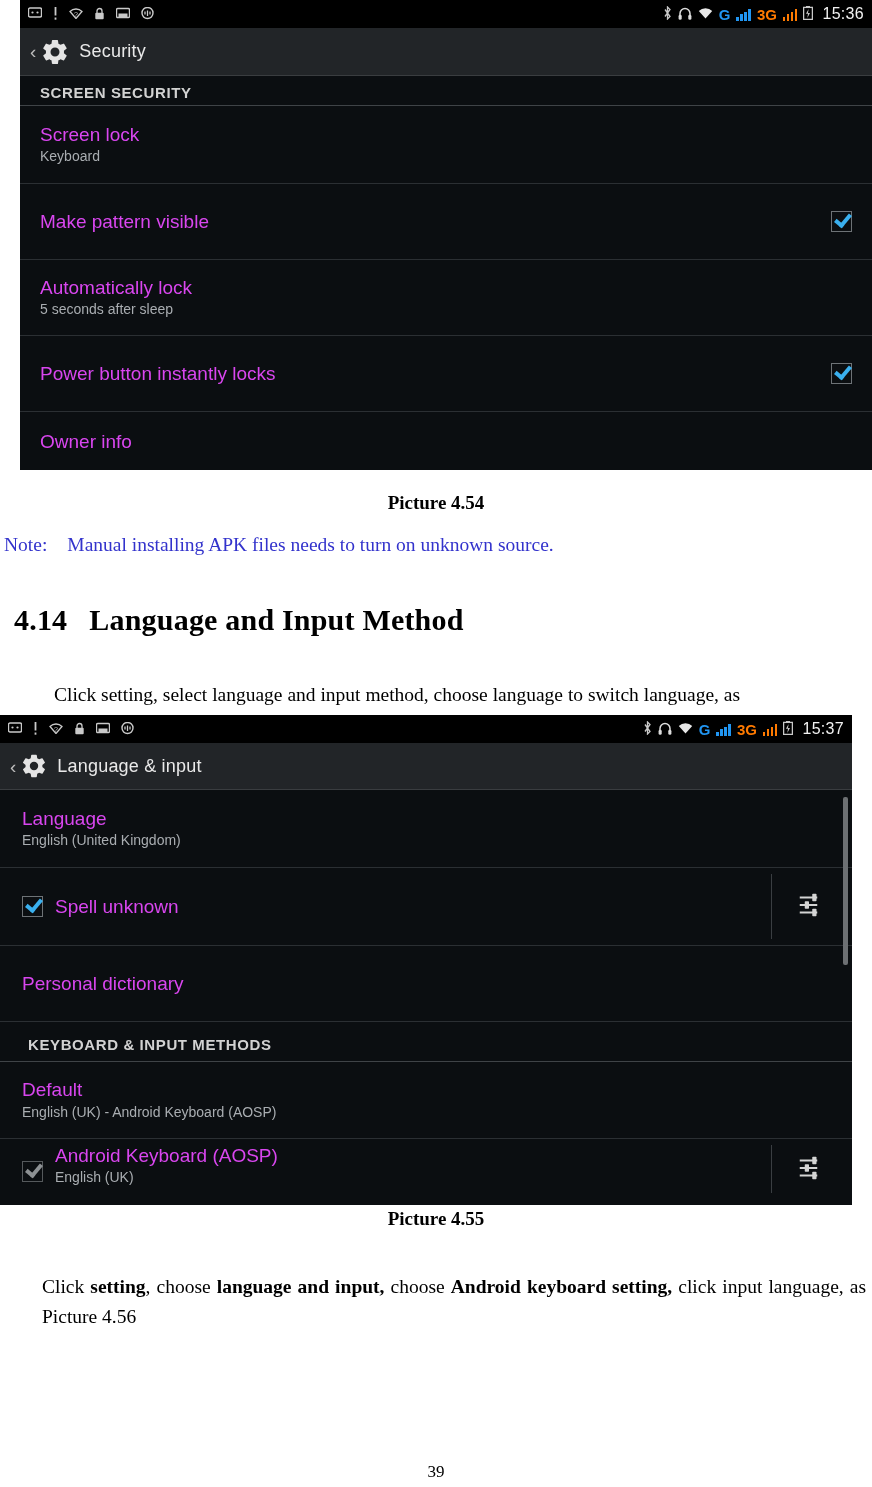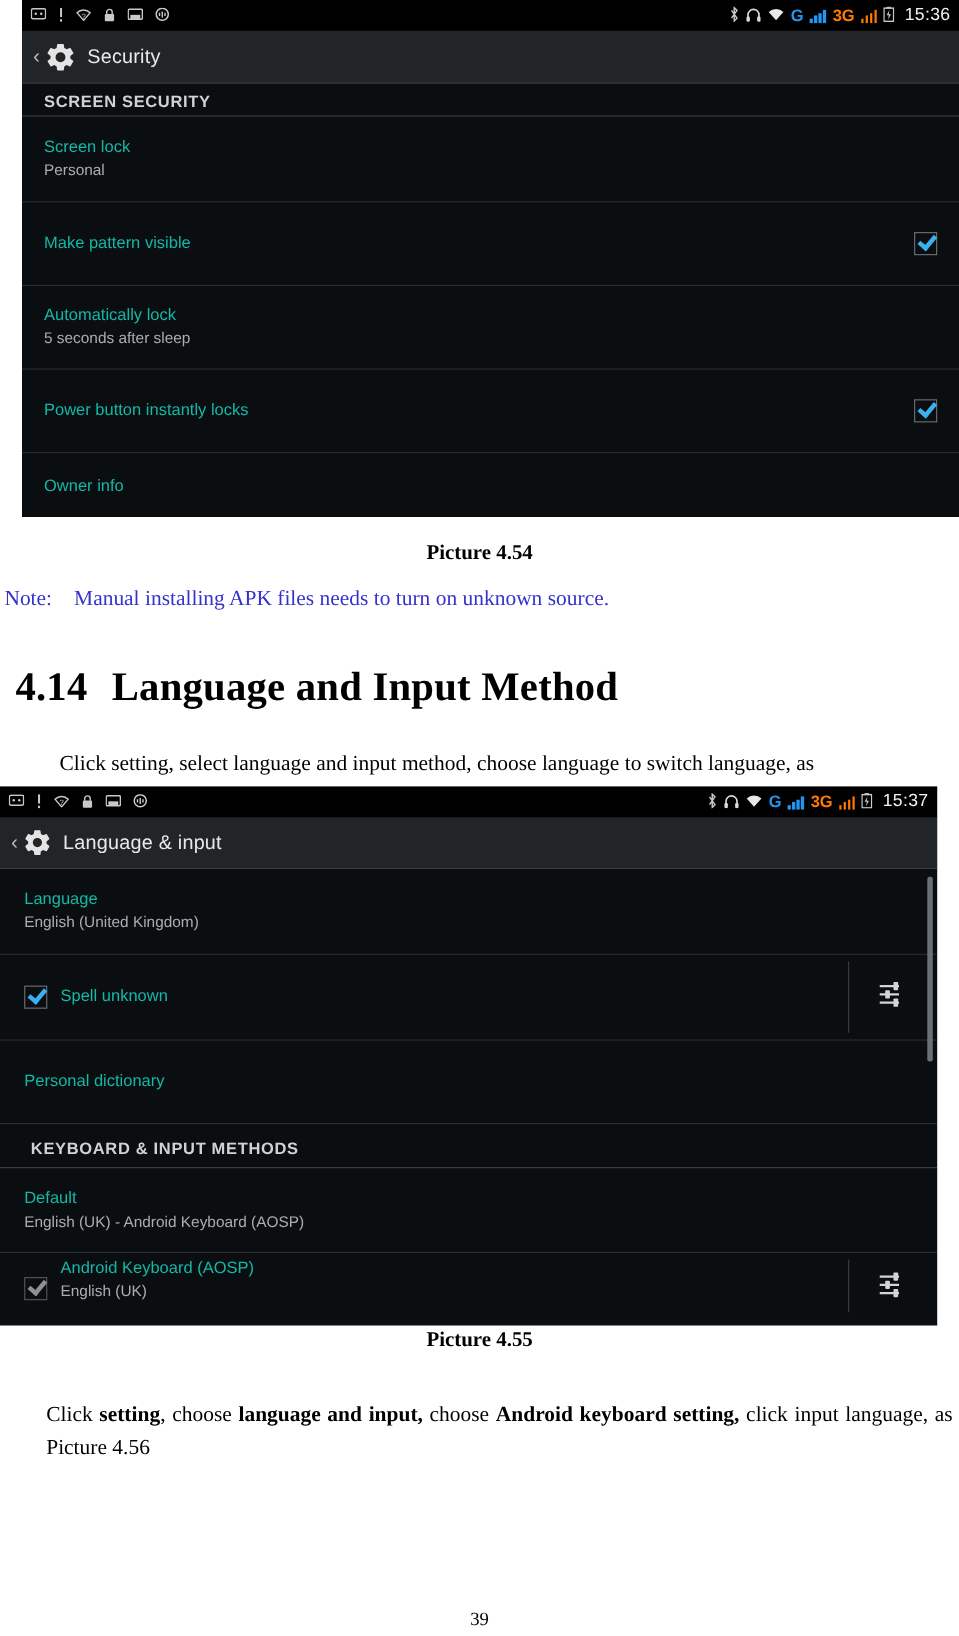--- a/index.html
+++ b/index.html
@@ -99,22 +99,22 @@
   .row {
     display: flex;
     align-items: center;
     box-sizing: border-box;
     padding: 0 20px;
     border-bottom: 1px solid #2b2f33;
     position: relative;
   }
   .row .texts { flex: 1; min-width: 0; }
   .row .title {
-    color: #14b8a6;
-    font-size: 15px;
+    color: #d946ef;
+    font-size: 19px;
     line-height: 1.12;
     white-space: nowrap;
   }
   .row .sub {
     color: #a9adb1;
     font-size: 14px;
     line-height: 1.2;
     margin-top: 3px;
     white-space: nowrap;
   }
@@ -170,21 +170,21 @@
     color: #3333cc;
     font-family: "Liberation Serif", serif;
     font-size: 19.5px;
   }
   .note .lbl { margin-right: 20px; }
   h2.heading {
     position: absolute;
     margin: 0;
     font-family: "Liberation Serif", serif;
     font-weight: bold;
-    font-size: 37px;
+    font-size: 30px;
     letter-spacing: 0.2px;
     white-space: nowrap;
   }
   h2.heading .num { margin-right: 22px; }
   .para {
     position: absolute;
     font-family: "Liberation Serif", serif;
     font-size: 19.5px;
     line-height: 1.55;
     text-align: justify;
@@ -294,21 +294,21 @@
     </span>
     <span class="ab-title">Security</span>
   </div>
 
   <div class="list">
     <div class="sec-header" style="height:30px;">SCREEN SECURITY</div>
 
     <div class="row" style="height:78px;">
       <div class="texts">
         <div class="title">Screen lock</div>
-        <div class="sub">Personal</div>
+        <div class="sub">Keyboard</div>
       </div>
     </div>
 
     <div class="row" style="height:76px;">
       <div class="texts">
         <div class="title">Make pattern visible</div>
       </div>
       <div class="cbox checked"></div>
     </div>
 

